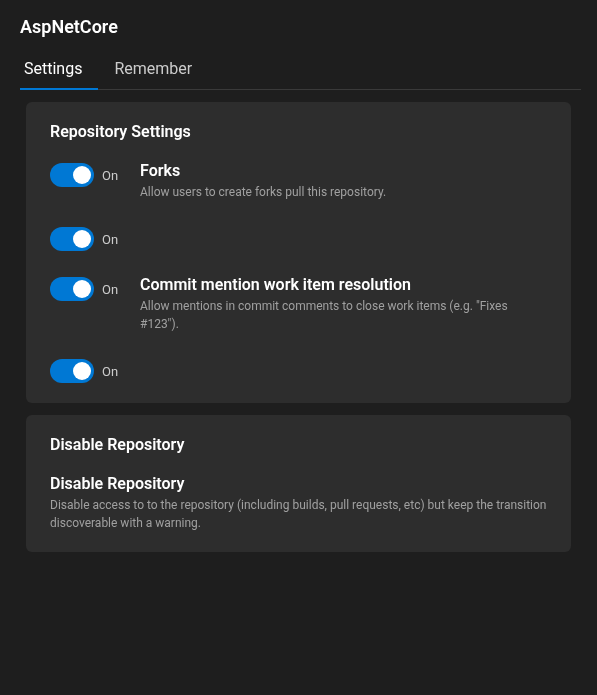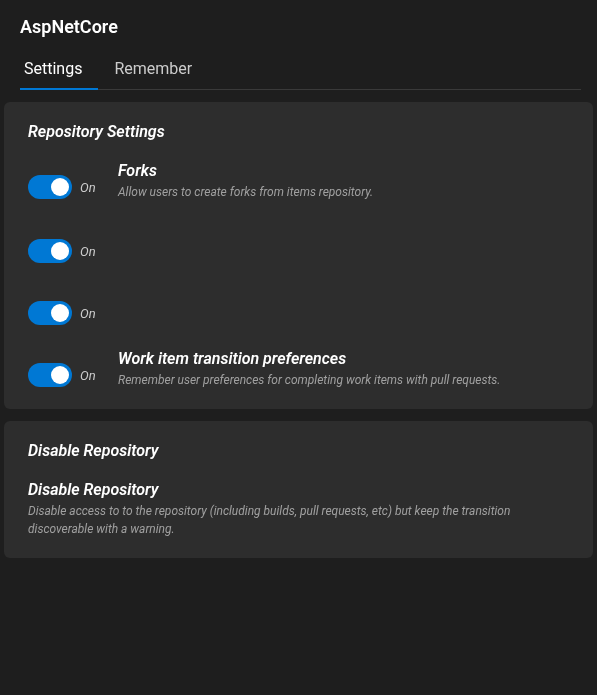--- a/index.html
+++ b/index.html
@@ -41,22 +41,21 @@
     .tab.active {
       color: #ffffff;
       border-bottom: 2px solid #0078d4;
     }
 
     .tab:first-child {
       padding-left: 4px;
     }
 
     .content {
-      padding: 12px 4px;
-      font-style: italic;
+      padding: 12px 26px;
     }
 
     .section {
       background-color: #2d2d2d;
       border-radius: 6px;
       padding: 20px 24px;
       margin-bottom: 12px;
     }
 
     .section-title {
@@ -73,21 +72,21 @@
     }
 
     .setting-row:last-child {
       margin-bottom: 0;
     }
 
     .toggle-group {
       display: flex;
       align-items: center;
       min-width: 90px;
-      margin-top: 14px;
+      margin-top: 2px;
     }
 
     
     .toggle {
       position: relative;
       width: 44px;
       height: 24px;
       cursor: pointer;
       flex-shrink: 0;
     }
@@ -167,31 +166,21 @@
     <div class="setting-row">
       <div class="toggle-group">
         <label class="toggle">
           <div class="toggle-track on"></div>
           <div class="toggle-thumb on"></div>
         </label>
         <span class="toggle-label">On</span>
       </div>
       <div class="setting-info">
         <div class="setting-name">Forks</div>
-        <div class="setting-desc">Allow users to create forks from items repository.</div>
-      </div>
-    </div>
-
-    <div class="setting-row">
-      <div class="toggle-group">
-        <label class="toggle">
-          <div class="toggle-track on"></div>
-          <div class="toggle-thumb on"></div>
-        </label>
-        <span class="toggle-label">On</span>
+        <div class="setting-desc">Allow users to create forks pull this repository.</div>
       </div>
     </div>
 
     <div class="setting-row">
       <div class="toggle-group">
         <label class="toggle">
           <div class="toggle-track on"></div>
           <div class="toggle-thumb on"></div>
         </label>
         <span class="toggle-label">On</span>
@@ -200,22 +189,32 @@
 
     <div class="setting-row">
       <div class="toggle-group">
         <label class="toggle">
           <div class="toggle-track on"></div>
           <div class="toggle-thumb on"></div>
         </label>
         <span class="toggle-label">On</span>
       </div>
       <div class="setting-info">
-        <div class="setting-name">Work item transition preferences</div>
-        <div class="setting-desc">Remember user preferences for completing work items with pull requests.</div>
+        <div class="setting-name">Commit mention work item resolution</div>
+        <div class="setting-desc">Allow mentions in commit comments to close work items (e.g. "Fixes #123").</div>
+      </div>
+    </div>
+
+    <div class="setting-row">
+      <div class="toggle-group">
+        <label class="toggle">
+          <div class="toggle-track on"></div>
+          <div class="toggle-thumb on"></div>
+        </label>
+        <span class="toggle-label">On</span>
       </div>
     </div>
 
   </div>
 
   <div class="section">
     <div class="section-title">Disable Repository</div>
 
     <div class="setting-row">
       <div class="setting-info">

